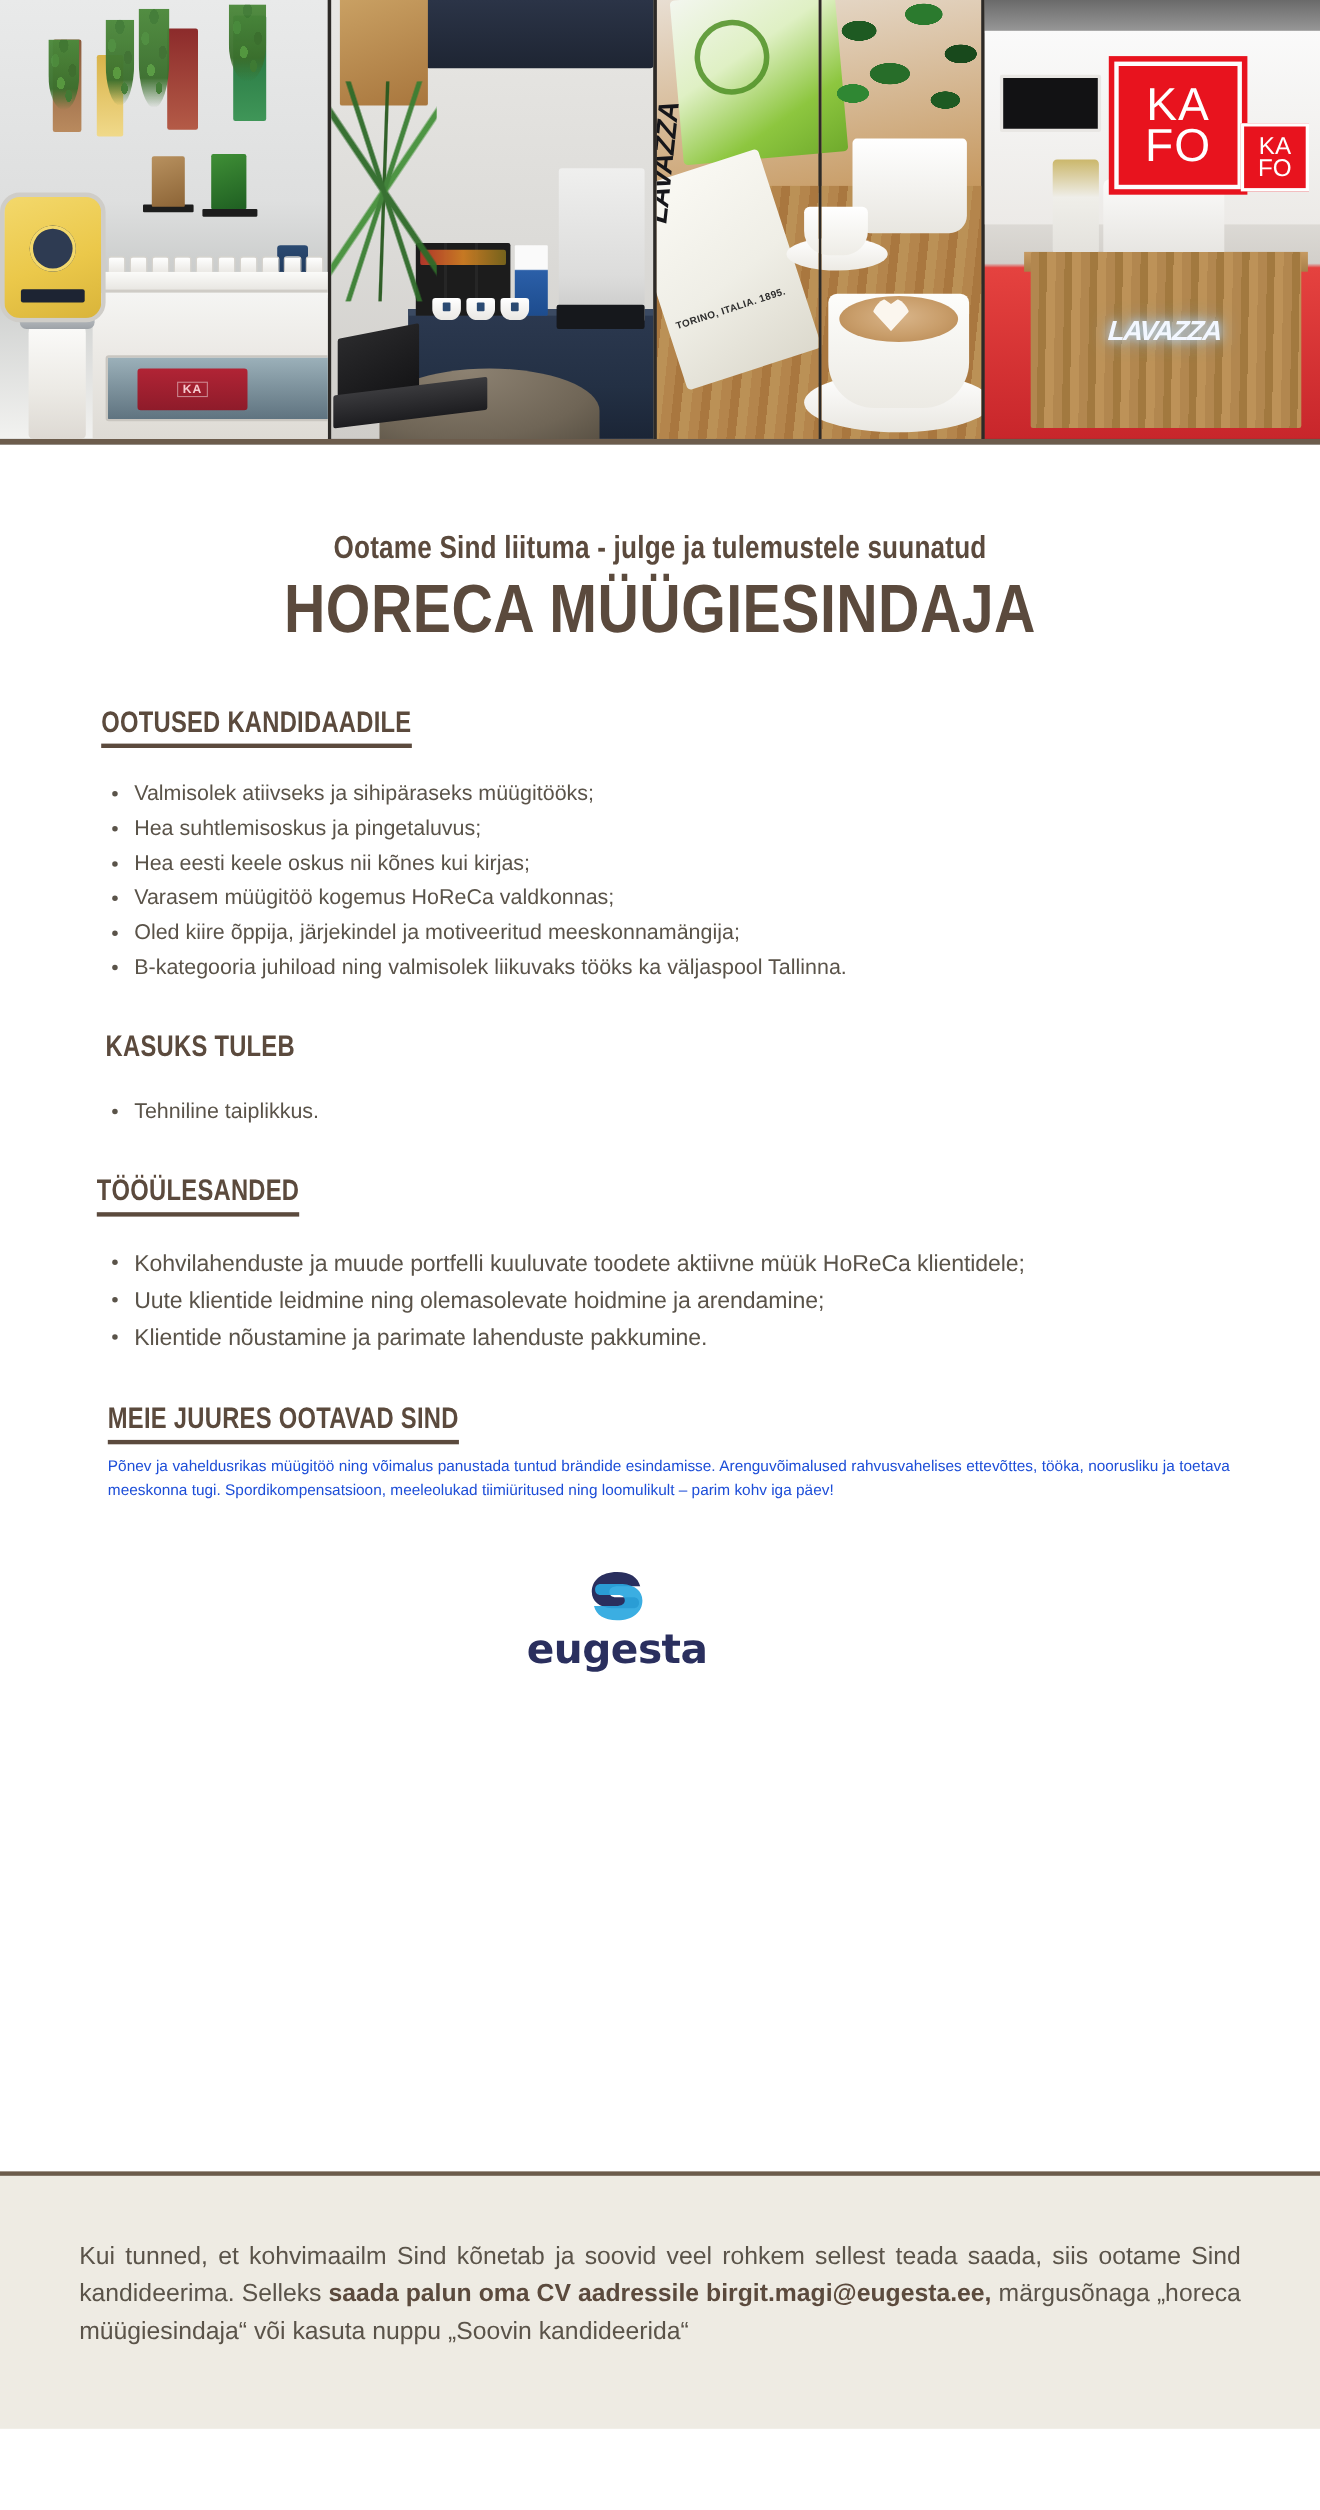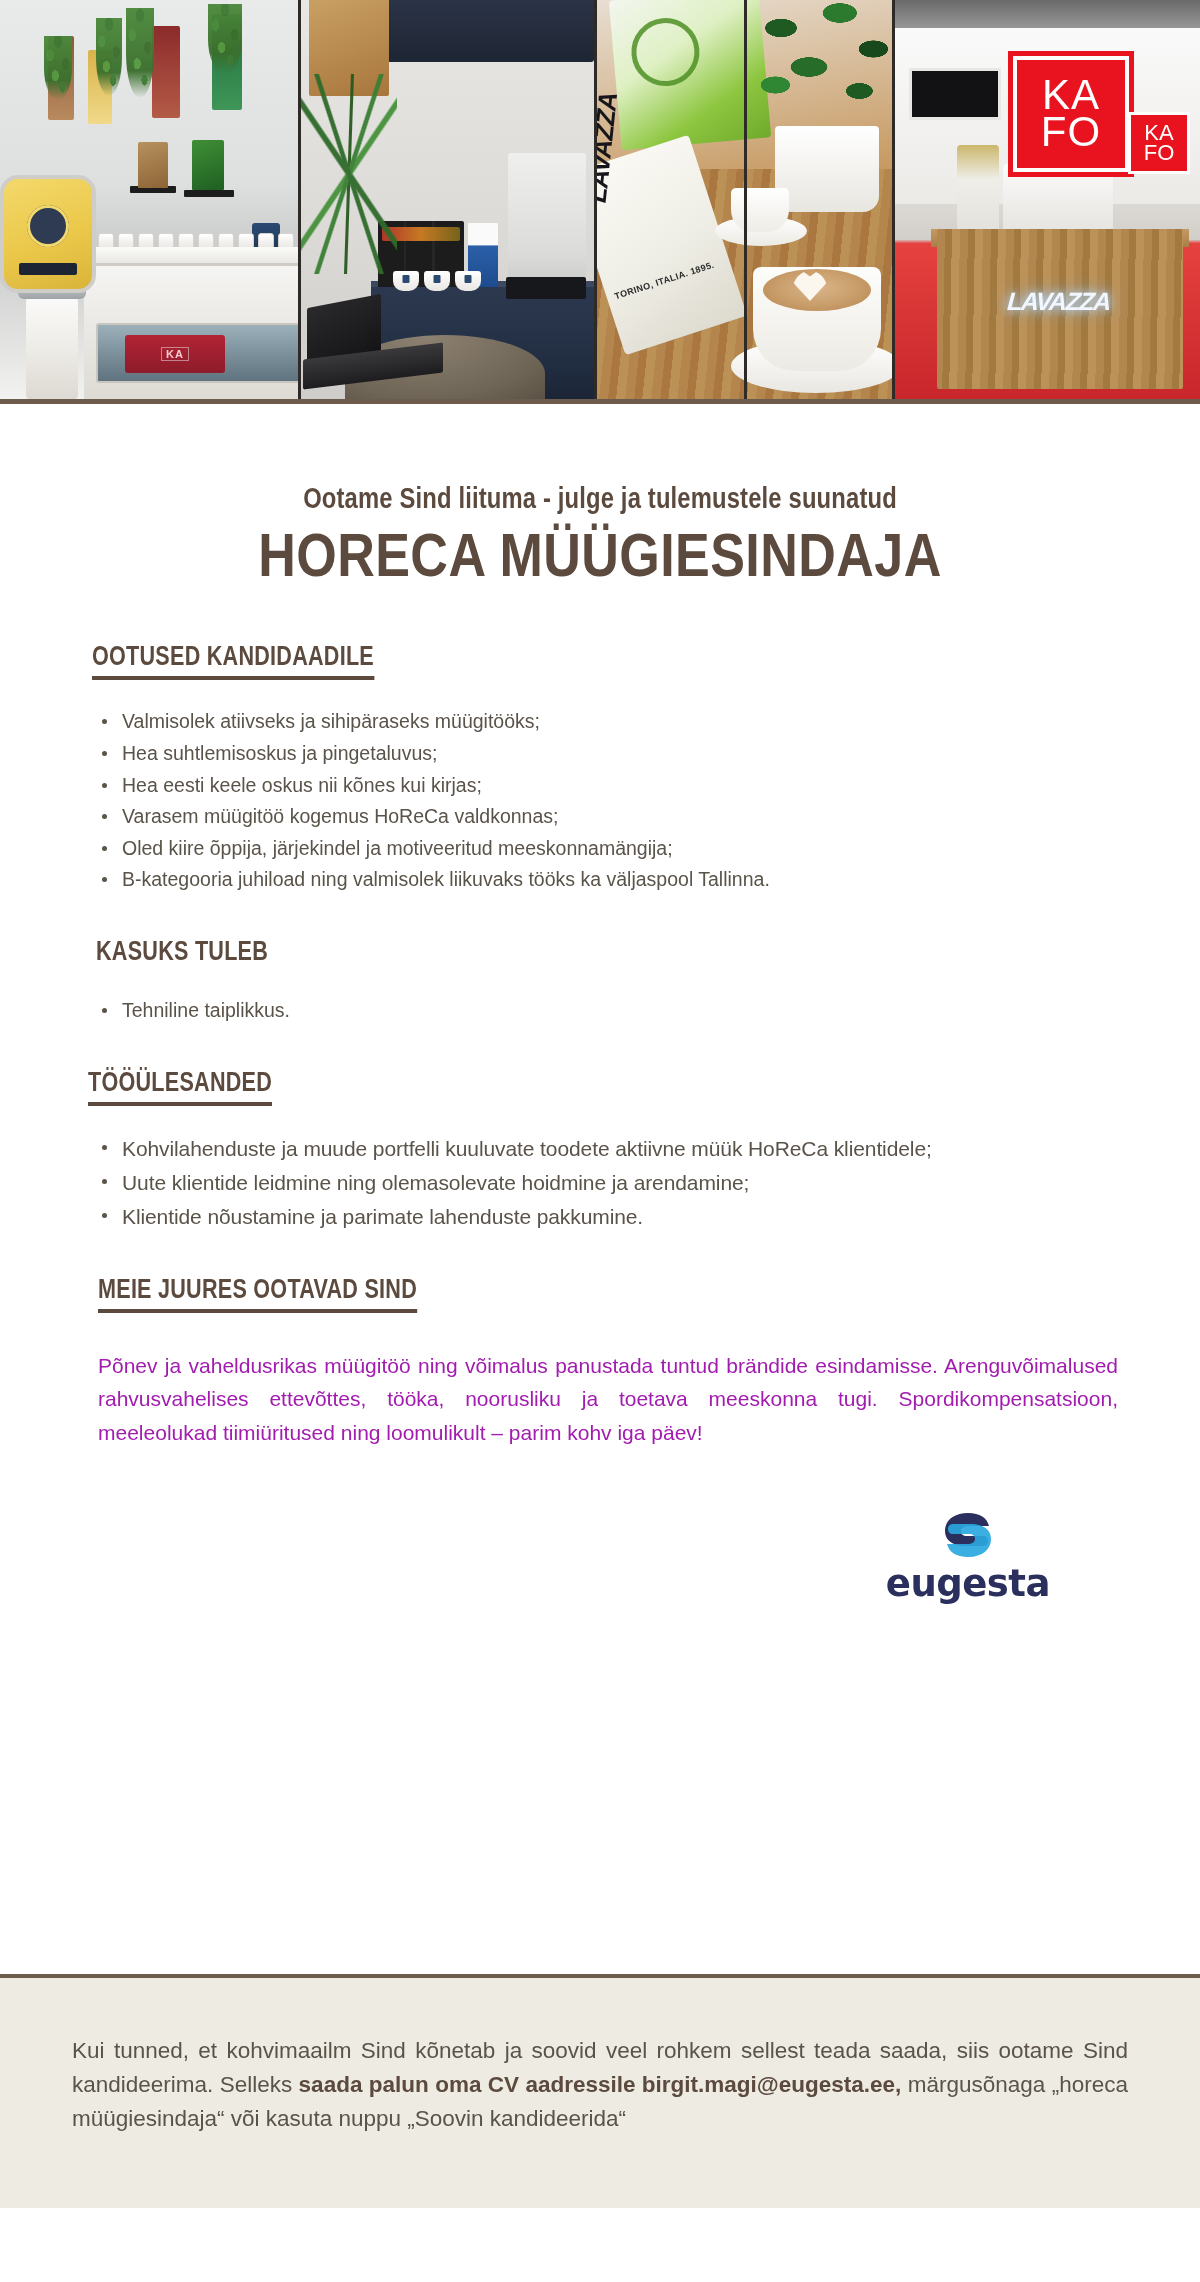--- a/index.html
+++ b/index.html
@@ -437,34 +437,34 @@
     background: #5a5349;
   }
   ul.bullets.narrow li {
     font-family: "Liberation Sans Narrow", "Liberation Sans", sans-serif;
     font-size: 21px;
     letter-spacing: -.1px;
   }
   ul.bullets.tight { margin-top: 24px; }
 
   .body-para {
-    margin-top: 36px;
+    margin-top: 8px;
     padding: 0 10px 0 26px;
-    font-size: 21px;
+    font-size: 14px;
     line-height: 1.60;
-    color: #a21caf;
+    color: #1d4ed8;
     text-align: justify;
   }
 
   
   .logo-row {
     margin-top: 60px;
     padding-right: 78px;
     display: flex;
-    justify-content: flex-end;
+    justify-content: center;
   }
   .eugesta-logo {
     display: flex; flex-direction: column; align-items: center;
   }
   .eug-mark { width: 62px; height: 52px; }
   .eug-word {
     margin-top: 4px;
     font-family: "DejaVu Sans", sans-serif;
     font-weight: 700;
     font-size: 37px;

